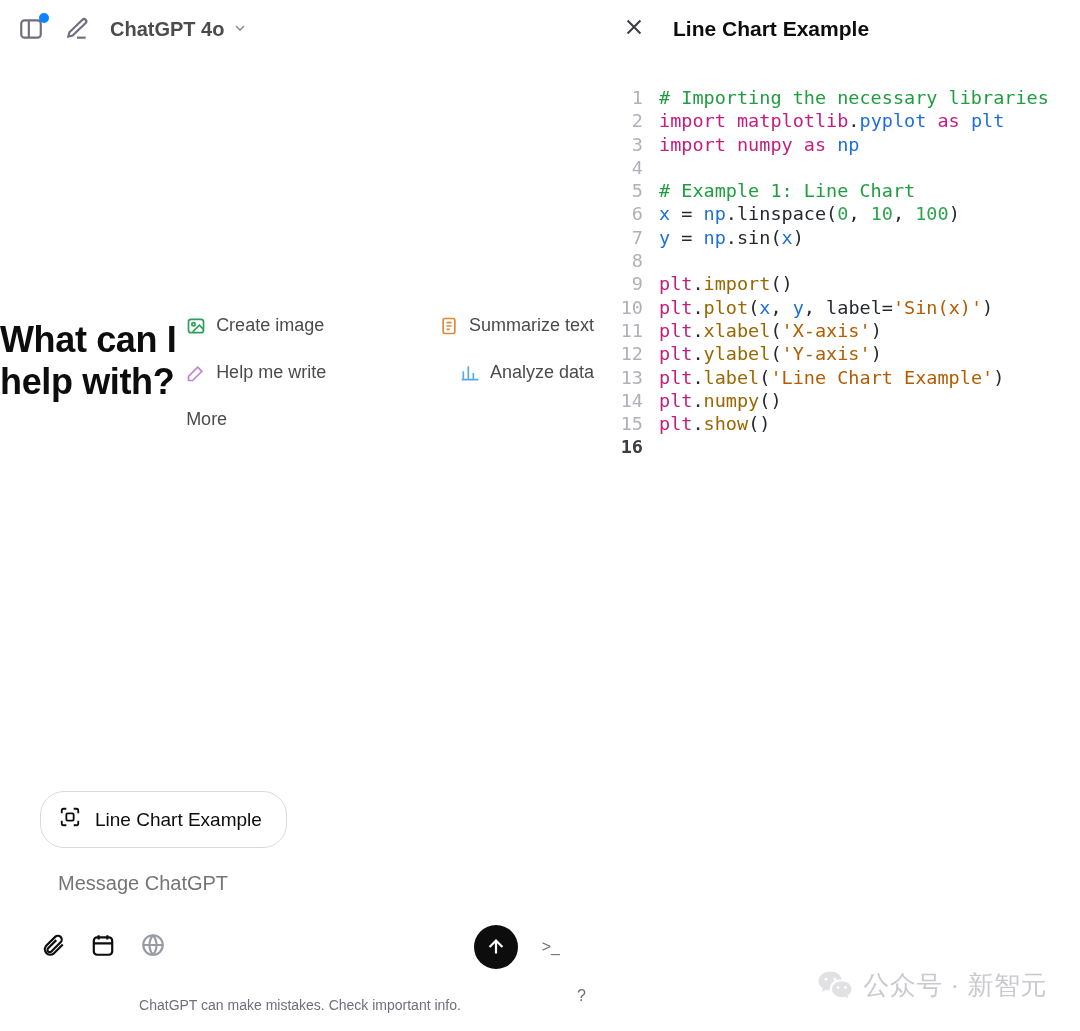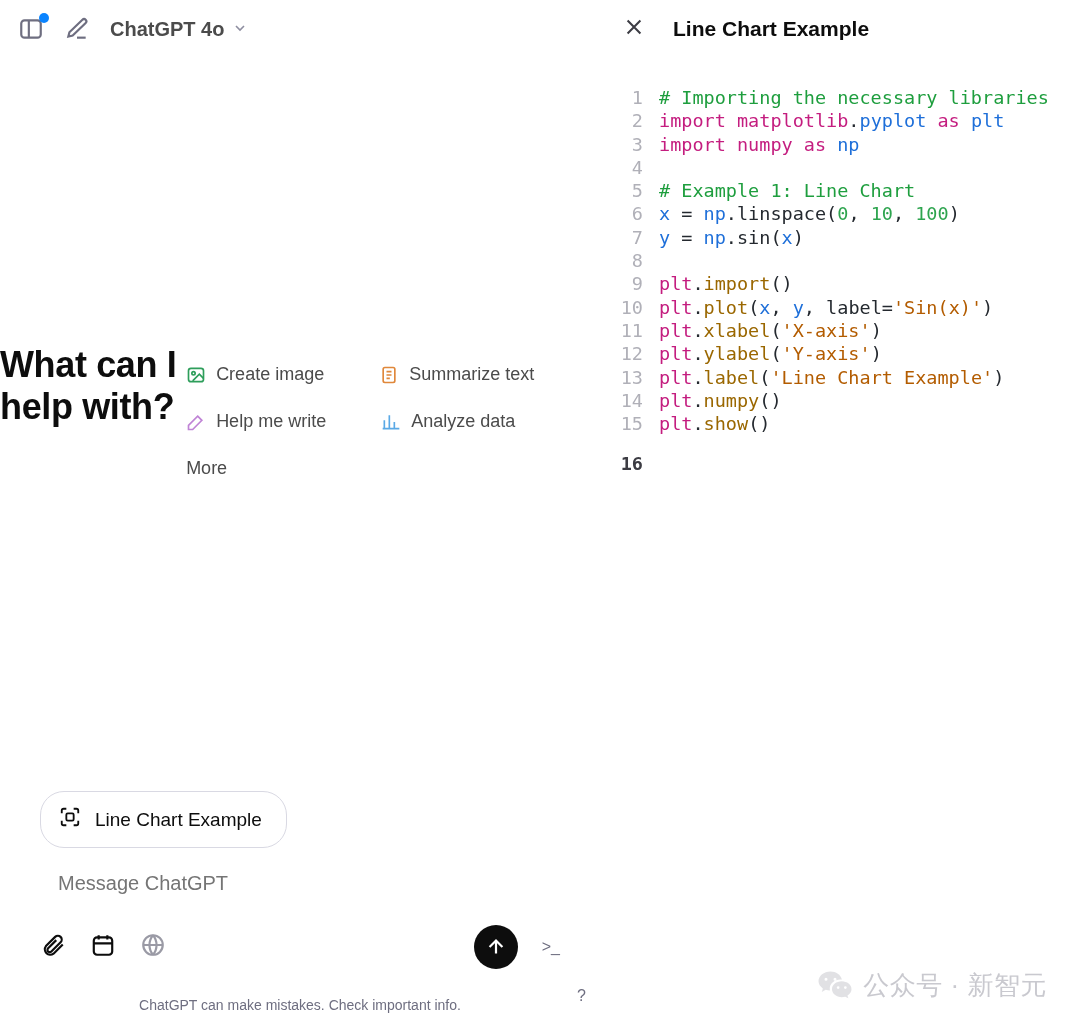--- a/index.html
+++ b/index.html
@@ -28,21 +28,21 @@
     }
     .chev-down{display:inline-block;}
     .hero{
       flex:0 0 auto; display:flex; align-items:center;
       margin-top:230px;
     }
     .hero h1{
       font-size:36px; font-weight:700; letter-spacing:-0.01em;
     }
     .suggestions{
-      margin-top:72px; display:flex; flex-wrap:wrap; justify-content:flex-start;
+      margin-top:23px; display:flex; flex-wrap:wrap; justify-content:space-between;
       gap:18px 43px; max-width:560px;
     }
     .sugg{
       display:flex; align-items:center; gap:10px;
       color:#4b4b4b; font-size:18px; cursor:pointer;
       padding:4px 6px; border-radius:10px;
     }
     .sugg-ico{width:20px;height:20px;display:flex;align-items:center;justify-content:center;}
     
     .composer-wrap{
@@ -90,21 +90,21 @@
     .code-area{
       padding:28px 18px 0 0; flex:1; overflow:hidden;
       font-family:ui-monospace,SFMono-Regular,Menlo,Consolas,monospace;
       font-size:18.5px; line-height:1.26;
     }
     .ln{ display:flex; white-space:pre; }
     .gut{
       width:58px; text-align:right; padding-right:16px;
       color:#b0b0b8; user-select:none; flex-shrink:0;
     }
-    .gut.cur{ color:#3c3c43; font-weight:600;margin-top:17px;}
+    .gut.cur{ color:#3c3c43; font-weight:600;}
     .code{ flex:1; }
     .c-comment{ color:#1e9e3e; }
     .c-kw{ color:#c41d7f; }   
     .c-mod{ color:#c41d7f; }  
     .c-sub{ color:#1e6fd9; }  
     .c-obj{ color:#c41d7f; }  
     .c-func{ color:#9a6700;}  
     .c-var{ color:#1e6fd9; }  
     .c-num{ color:#2da44e; }
     .c-str{ color:#b35c00; }

